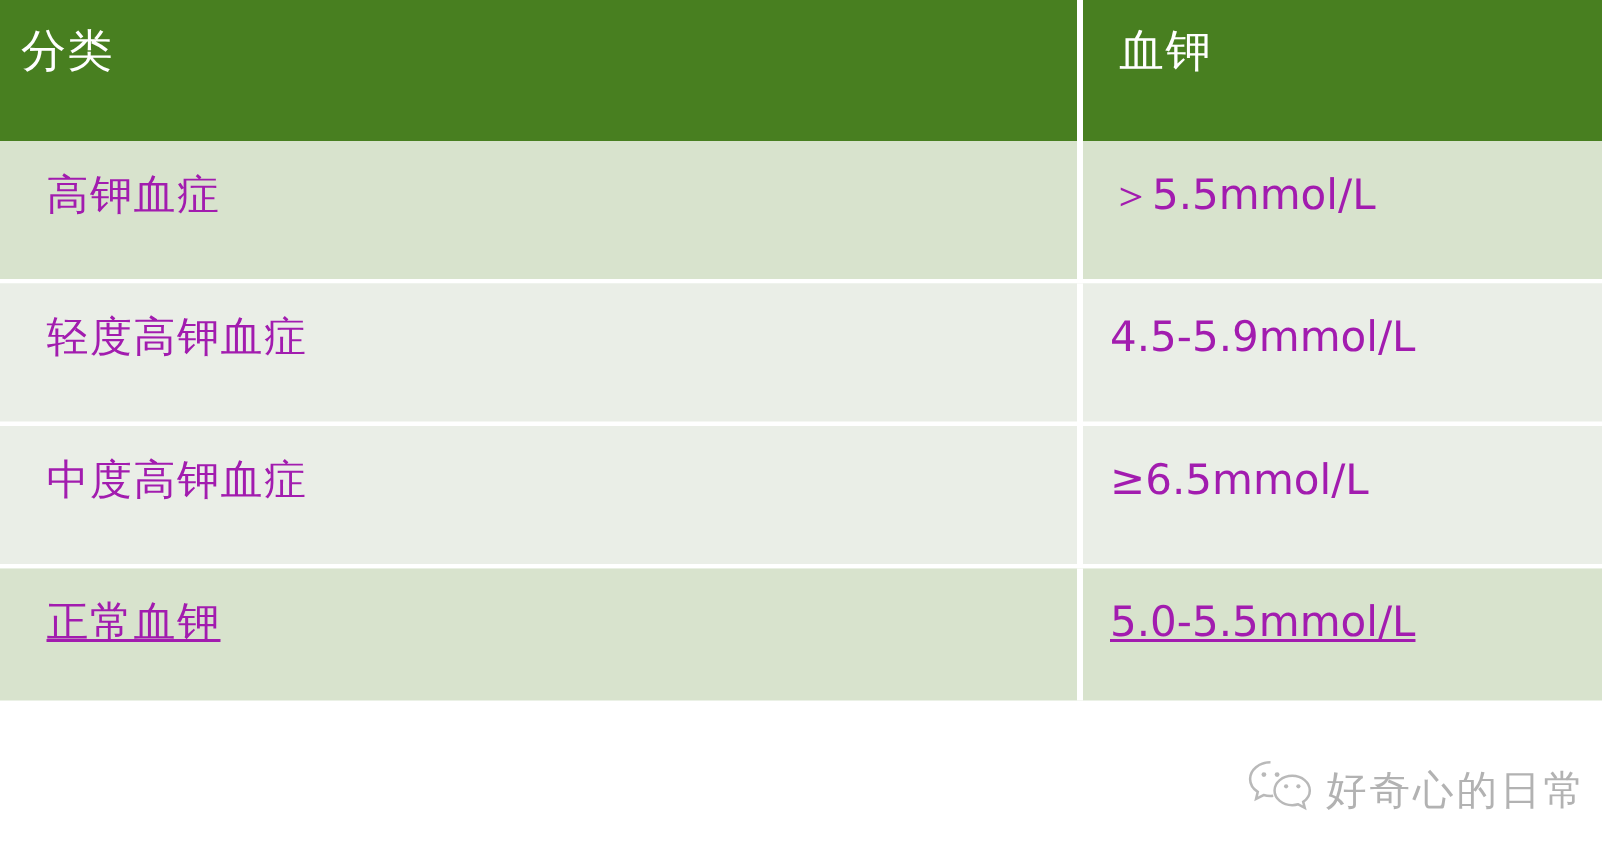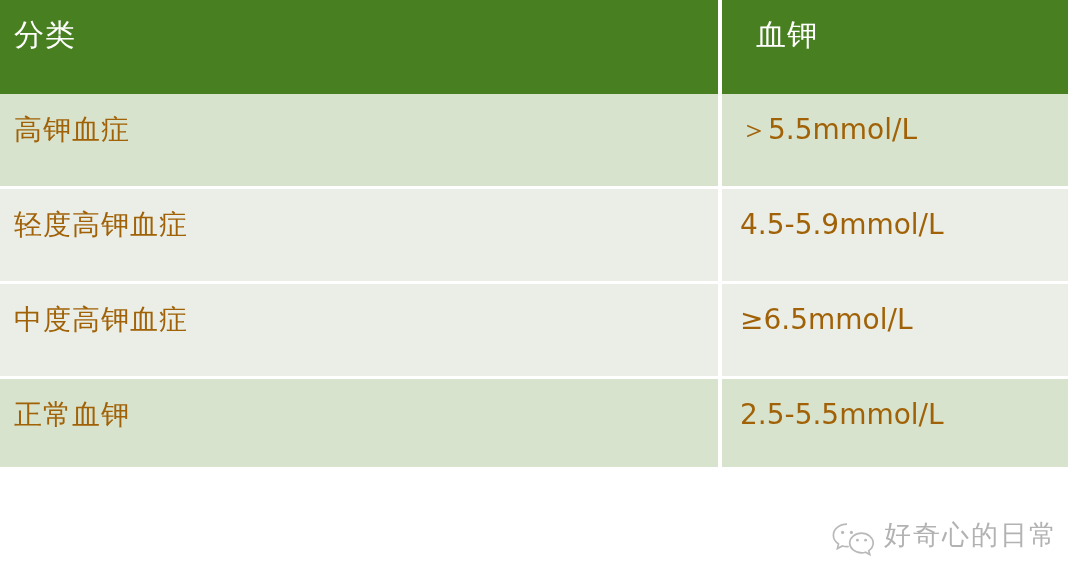--- a/index.html
+++ b/index.html
@@ -52,30 +52,30 @@
     font-size: 30px;
     line-height: 1;
     padding: 20px 0 0 14px;
     box-sizing: border-box;
     letter-spacing: 1px;
   }
   .thead-row th.th-category {
     border-right: 4px solid #ffffff;
   }
   .thead-row th.th-value {
-    padding-left: 34px;
+    padding-left: 24px;
   }
 
   
   .table td {
     vertical-align: top;
     font-size: 28px;
     line-height: 1;
-    color: #a16207;
-    padding: 22px 0 0 14px;
+    color: #a21caf;
+    padding: 22px 0 0 31px;
     box-sizing: border-box;
     height: 95px;
   }
   .table td.td-category {
     border-right: 4px solid #ffffff;
     letter-spacing: 1px;
   }
   .table td.td-value {
     padding-left: 18px;
     letter-spacing: 0px;
@@ -88,31 +88,32 @@
   tr.row-dark td.td-value { background: #d8e3cd; }
   tr.row-light td.td-category,
   tr.row-light td.td-value { background: #eaeee7; }
 
   
   .table tbody tr td {
     border-bottom: 3px solid #ffffff;
   }
   .table tbody tr:last-child td {
     border-bottom: none;
+    text-decoration: underline;
   }
 
   .last-row td { height: 88px; }
 
   
   .watermark {
     position: absolute;
     right: 22px;
-    bottom: 18px;
+    bottom: 34px;
     display: flex;
-    align-items: flex-start;
+    align-items: flex-end;
     gap: 9px;
     opacity: 0.42;
     pointer-events: none;
   }
   .wm-logo {
     width: 44px;
     height: 36px;
     position: relative;
     flex: none;
   }
@@ -149,21 +150,21 @@
         <tr class="row-light">
           <td class="td-category">轻度高钾血症</td>
           <td class="td-value">4.5-5.9mmol/L</td>
         </tr>
         <tr class="row-light">
           <td class="td-category">中度高钾血症</td>
           <td class="td-value">≥6.5mmol/L</td>
         </tr>
         <tr class="row-dark last-row">
           <td class="td-category">正常血钾</td>
-          <td class="td-value">2.5-5.5mmol/L</td>
+          <td class="td-value">5.0-5.5mmol/L</td>
         </tr>
       </tbody>
     </table>
   </div>
 
   <div class="watermark">
     <span class="wm-logo">
       <svg width="44" height="36" viewBox="0 0 44 36" xmlns="http://www.w3.org/2000/svg">
         <g fill="none" stroke="#5a5a5a" stroke-width="1.7">
           <path d="M16 3.2C8.4 3.2 2.4 8.2 2.4 14.3c0 3.5 2 6.6 5.1 8.6L6.4 27.6l5-2.6c1.4.4 2.9.6 4.6.6 .6 0 1.2 0 1.8-.1"></path>

